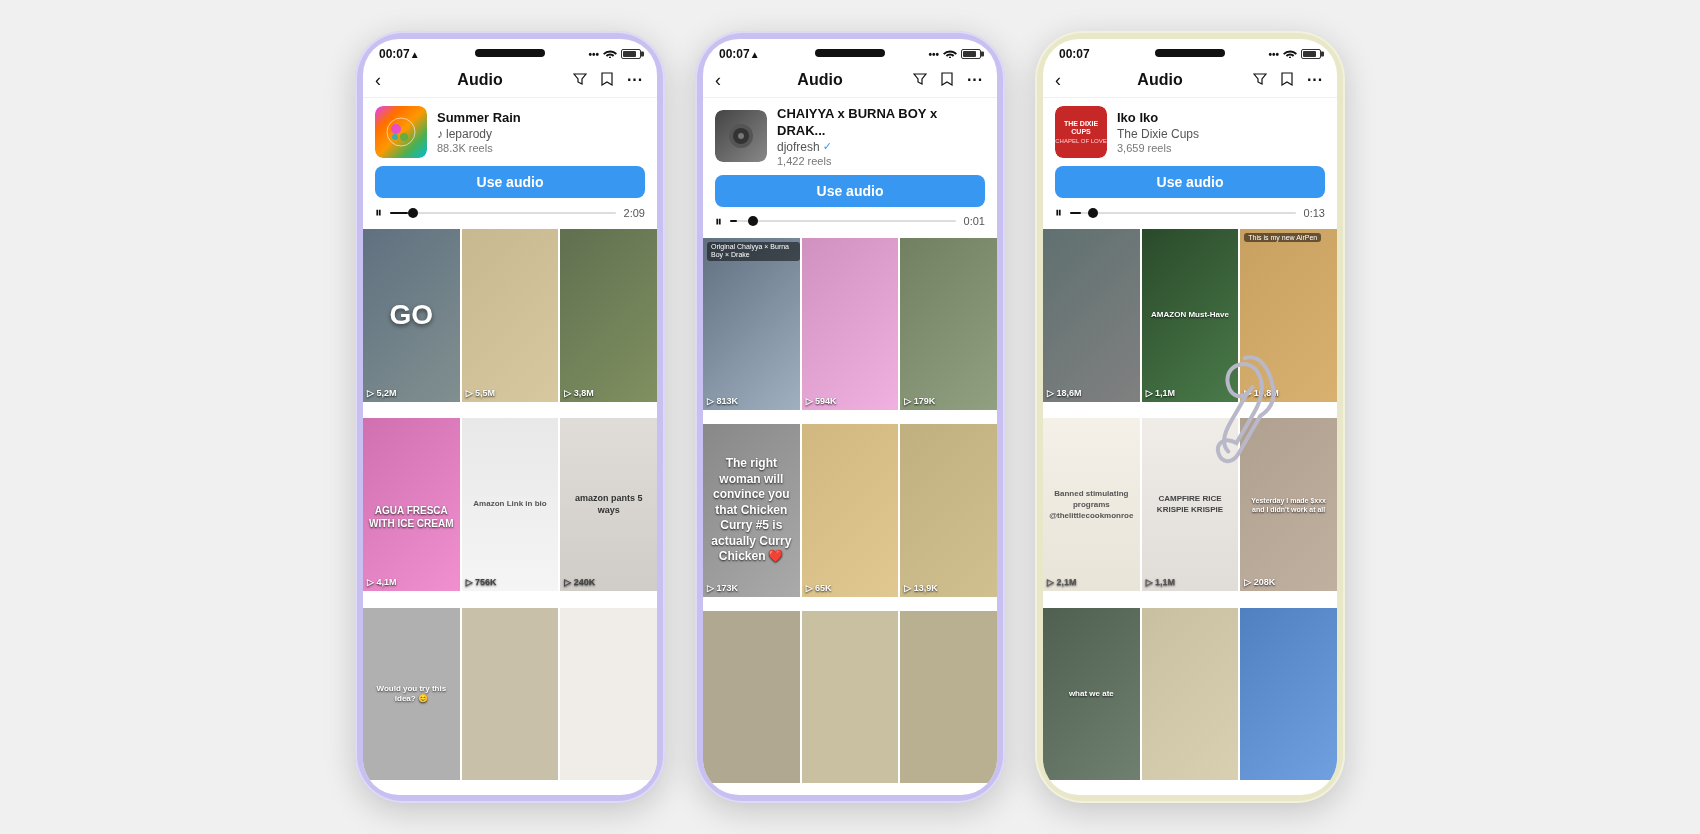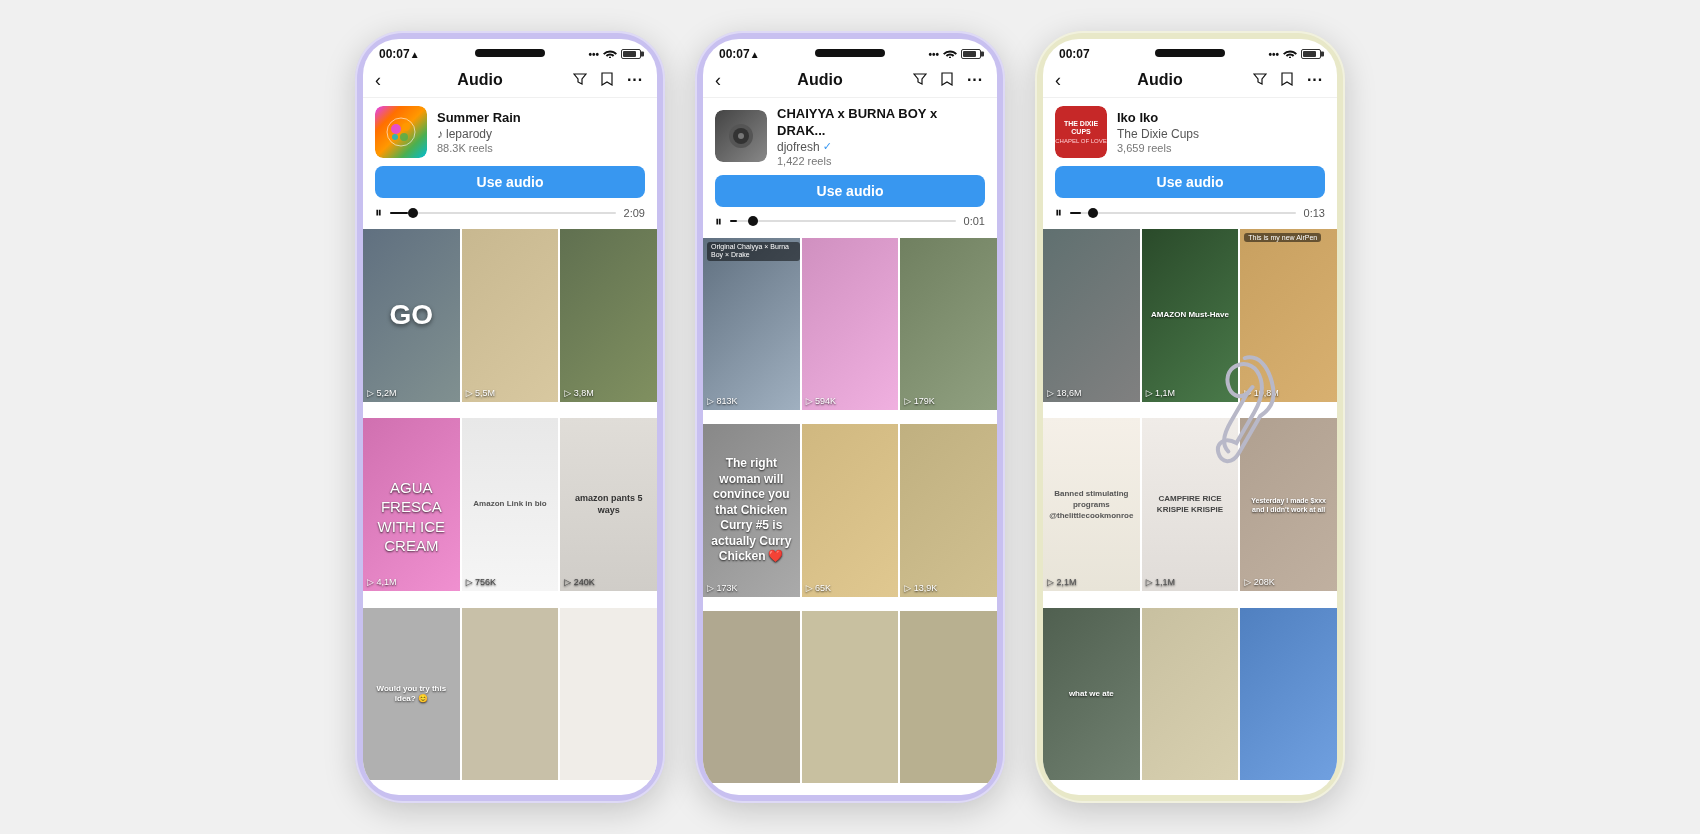--- a/index.html
+++ b/index.html
@@ -171,21 +171,21 @@
       width: 100%;
       height: 100%;
       background: #888;
     }
     .grid-overlay {
       position: absolute;
       bottom: 4px;
       left: 4px;
       color: white;
       font-size: 9px;
-      font-weight: 400;
+      font-weight: 700;
       text-shadow: 0 1px 2px rgba(0,0,0,0.8);
     }
     .grid-tag {
       position: absolute;
       top: 4px;
       left: 4px;
       background: rgba(0,0,0,0.5);
       color: white;
       font-size: 8px;
       padding: 1px 4px;
@@ -351,21 +351,21 @@
           <div class="grid-overlay">▷ 5,5M</div>
         </div>
         <div class="grid-cell">
           <div class="grid-cell-bg" style="background:linear-gradient(135deg,#607050,#809060);"></div>
           <div class="grid-overlay">▷ 3,8M</div>
         </div>
 
         <div class="grid-cell">
           <div class="grid-cell-bg" style="background:linear-gradient(135deg,#d070b0,#f090d0);"></div>
           <div class="cell-text-overlay">
-              <span style="font-size:15px;font-weight:400;color:white;text-shadow:0 1px 2px rgba(0,0,0,0.8);text-transform:uppercase;text-align:center;margin-top:24px;">AGUA FRESCA with ICE CREAM</span>
+              <span style="font-size:10px;font-weight:700;color:white;text-shadow:0 1px 2px rgba(0,0,0,0.8);text-transform:uppercase;text-align:center;margin-top:24px;">AGUA FRESCA with ICE CREAM</span>
             </div>
           <div class="grid-overlay">▷ 4,1M</div>
         </div>
         <div class="grid-cell">
           <div class="grid-cell-bg" style="background:linear-gradient(180deg,#e8e8e8 0%,#f5f5f5 100%);"></div>
           <div class="cell-text-overlay">
               <span style="font-size:8px;color:#555;text-align:center;text-shadow:none;">Amazon Link in bio</span>
             </div>
           <div class="grid-overlay" style="color:#444;">▷ 756K</div>
         </div>

